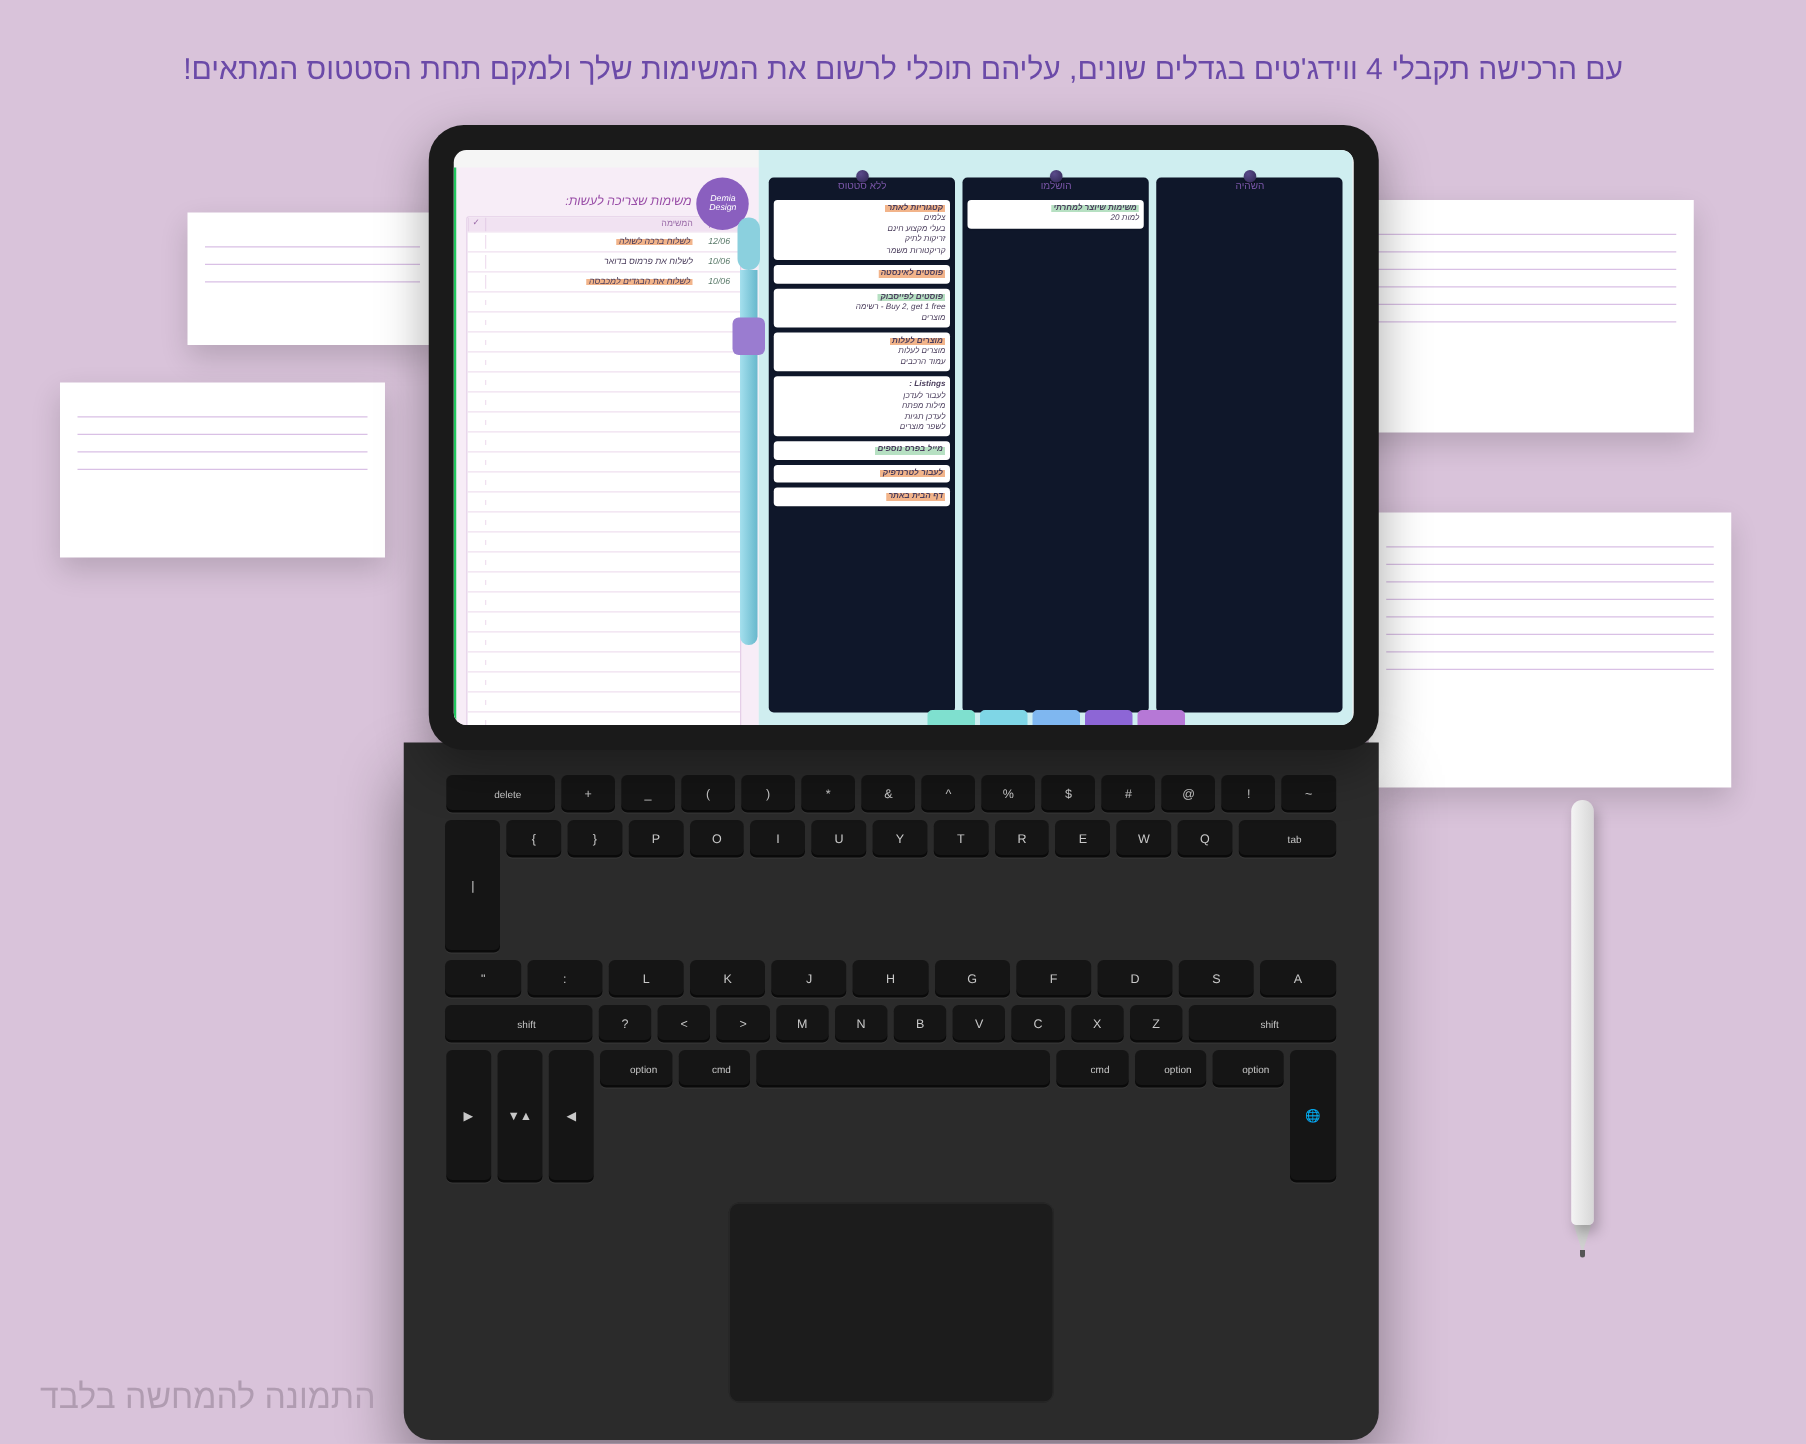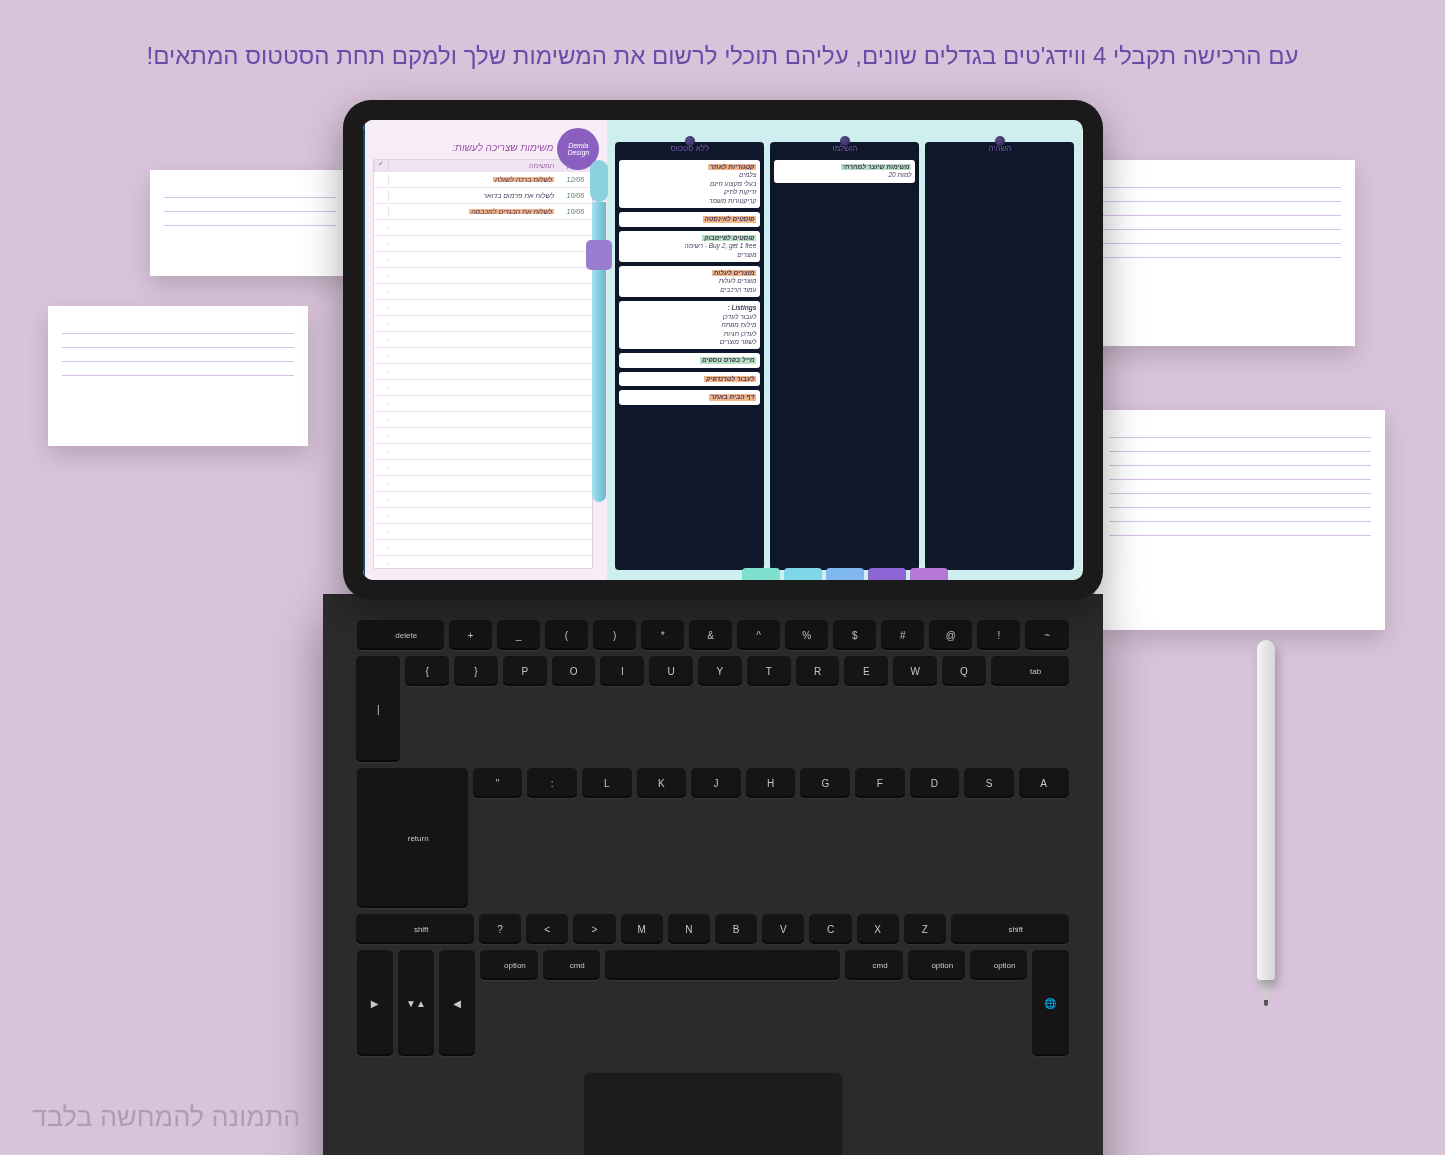--- a/index.html
+++ b/index.html
@@ -55,23 +55,24 @@
     overflow: hidden;
     position: relative;
     display: flex;
     flex-direction: row-reverse;
   }
   
   .planner-right {
     width: 34%;
     height: 100%;
     background: #f7edf7;
-    border-left: 2px solid #0c4a6e;
+    border-left: 2px solid #22c55e;
     position: relative;
     padding: 22px 14px 10px 8px;
+    margin-top: 14px;
   }
   .planner-left {
     width: 66%;
     height: 100%;
     background: #cfeef0;
     position: relative;
     padding: 22px 8px 10px 8px;
     display: flex;
     flex-direction: row-reverse;
     gap: 6px;
@@ -517,21 +518,20 @@
           <div class="key ">S</div>
           <div class="key ">D</div>
           <div class="key ">F</div>
           <div class="key ">G</div>
           <div class="key ">H</div>
           <div class="key ">J</div>
           <div class="key ">K</div>
           <div class="key ">L</div>
           <div class="key ">:</div>
           <div class="key ">"</div>
-          <div class="key w2 small">return</div>
         </div>
         <div class="kb-row">
           <div class="key w25 small">shift</div>
           <div class="key ">Z</div>
           <div class="key ">X</div>
           <div class="key ">C</div>
           <div class="key ">V</div>
           <div class="key ">B</div>
           <div class="key ">N</div>
           <div class="key ">M</div>

